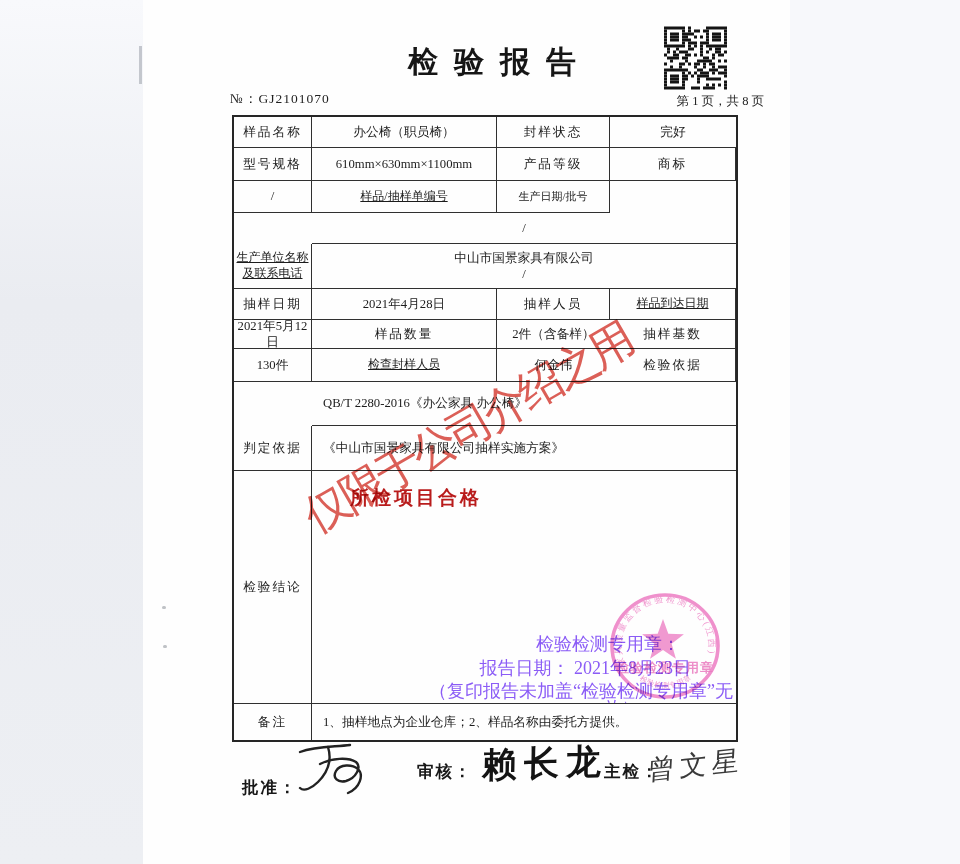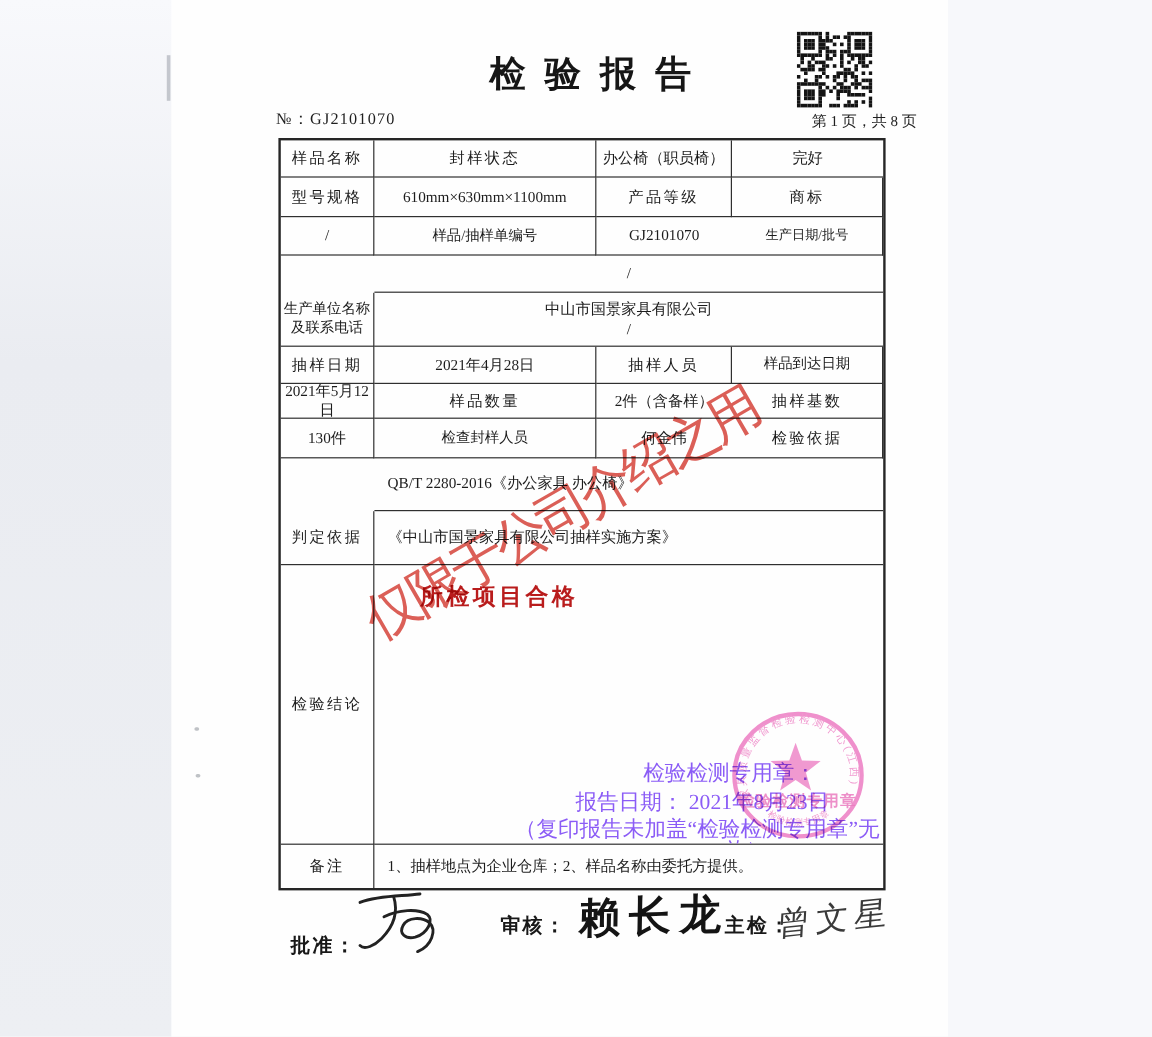--- a/index.html
+++ b/index.html
@@ -25,21 +25,21 @@
      border:2px solid #262626;}
   .c{border-right:1.3px solid #303030;border-bottom:1.3px solid #303030;
      display:flex;flex-direction:column;align-items:center;justify-content:center;
      text-align:center;font-size:12.7px;line-height:1.3;position:relative;color:#1c1c1c;
      box-sizing:border-box;overflow:hidden;}
   .lc{border-right:none;}
   .lr{border-bottom:none;}
   .sp3{grid-column:2 / span 3;}
   .lab{letter-spacing:2px;}
   .fs11{font-size:11px;letter-spacing:0;}
-  .fs12{font-size:12px;letter-spacing:0;}
+  .fs12{font-size:12px;letter-spacing:0;text-decoration:underline;}
   .leftal{align-items:flex-start;justify-content:center;text-align:left;padding-left:11px;}
   .concl{display:block;}
   .concl-main{position:absolute;left:38px;top:15px;font-size:19px;font-weight:700;
               letter-spacing:3px;color:#b91c1c;}
   .seal-line{position:absolute;font-size:18px;white-space:nowrap;color:#8b5cf6;}
   .sl1{top:162px;right:56px;}
   .sl2{top:186px;right:45px;}
   .sl3{top:209px;right:3px;}
   .sl4{top:226px;left:292px;}
 
@@ -301,32 +301,31 @@
         <rect x="60" y="60" width="3" height="3" fill="#141414"></rect>
       </svg>
   </div>
 
   <div class="report-no">№：GJ2101070</div>
   <div class="page-info">第 1 页，共 8 页</div>
 
   <div class="t">
 
     <div class="c lab">样品名称</div>
+    <div class="c">办公椅（职员椅）</div>
     <div class="c lab">封样状态</div>
-    <div class="c">办公椅（职员椅）</div>
     <div class="c lc">完好</div>
 
     <div class="c lab">型号规格</div>
     <div class="c">610mm×630mm×1100mm</div>
     <div class="c lab">产品等级</div>
 
     <div class="c lab">商标</div>
     <div class="c">/</div>
     <div class="c fs12">样品/抽样单编号</div>
-    <div class="c lc">GJ2101070</div>
 
     <div class="c fs11">生产日期/批号</div>
     <div class="c sp3 lc">/</div>
 
     <div class="c fs12">
       <span>生产单位名称</span>
       <span>及联系电话</span>
     </div>
     <div class="c sp3 lc">
       <span>中山市国景家具有限公司</span>

